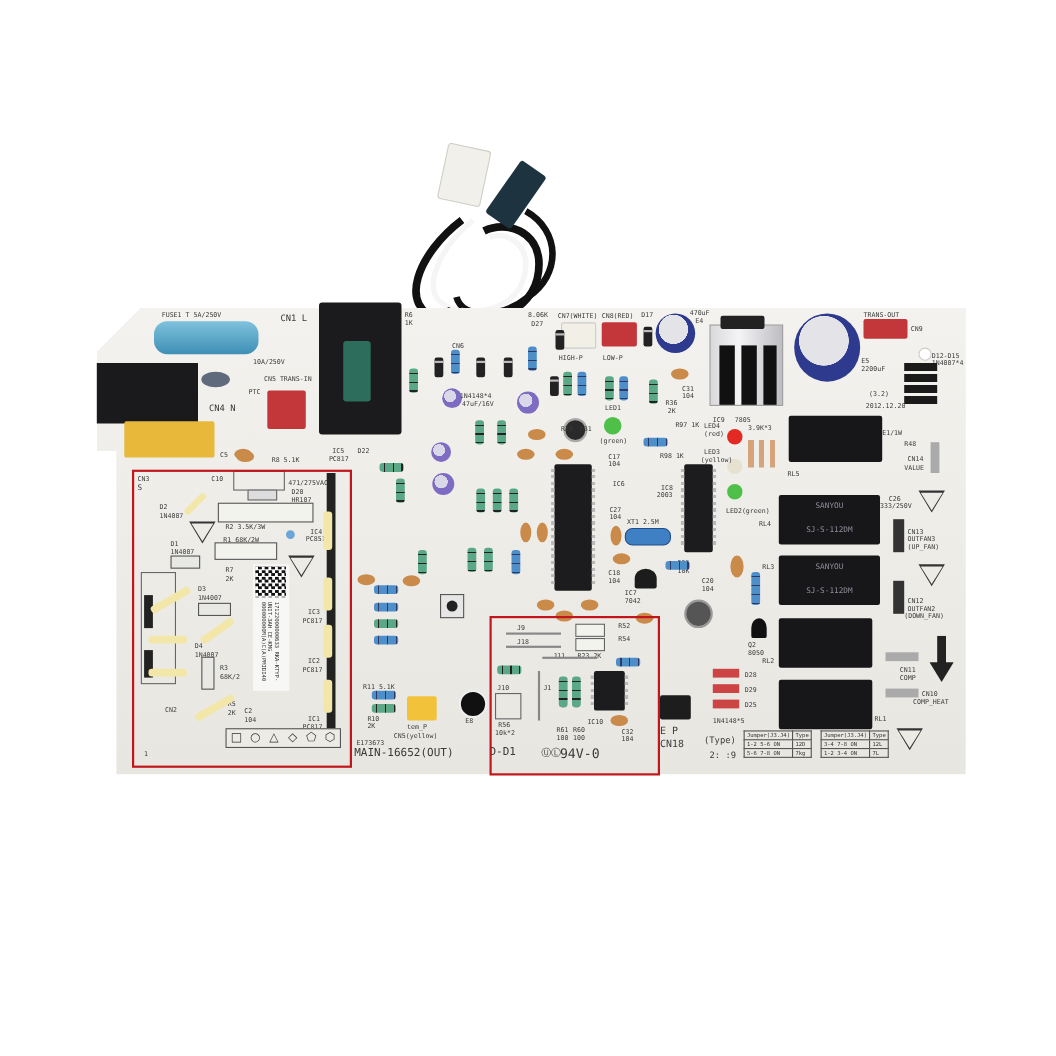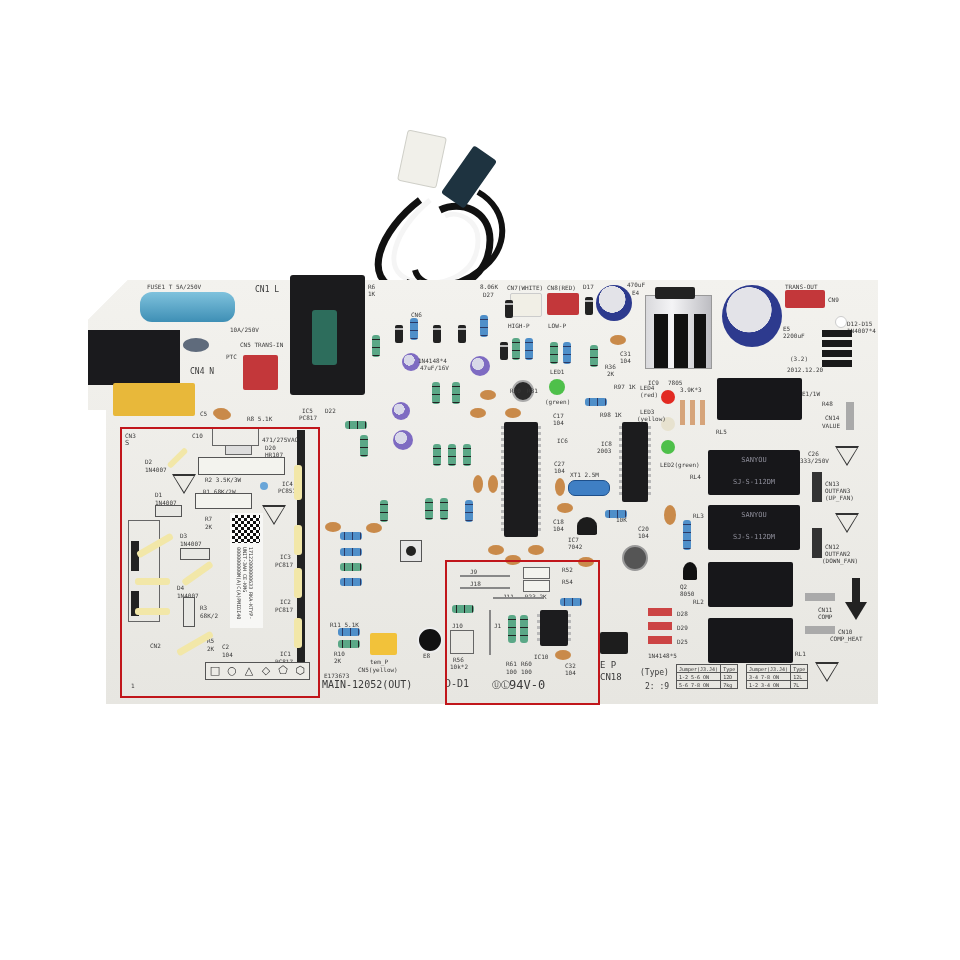--- a/index.html
+++ b/index.html
@@ -290,21 +290,21 @@
   </div>
 <div class="abs" style="left:417px;top:627px;width:22px;height:22px;border-radius:50%;background:#111;border:2px solid #eee"></div>
 <div class="silk" style="left:423px;top:652px">E8</div>
 <div class="conn" style="left:370px;top:633px;width:27px;height:22px;background:#f2c23a"></div>
 <div class="silk" style="left:370px;top:658px">tem_P</div>
 <div class="silk" style="left:358px;top:666px">CN5(yellow)</div>
 <div class="silk" style="left:330px;top:621px">R11 5.1K</div>
 <div class="silk" style="left:334px;top:650px">R10</div>
 <div class="silk" style="left:334px;top:657px">2K</div>
 <div class="silk" style="left:324px;top:672px">E173673</div>
-<div class="silk silk-lg" style="left:322px;top:679px">MAIN-12052(OUT)</div>
+<div class="silk silk-lg" style="left:322px;top:679px">MAIN-16652(OUT)</div>
 
 <div class="silk" style="left:470px;top:568px">J9</div>
 <div class="silk" style="left:470px;top:580px">J18</div>
 <div class="abs" style="left:460px;top:575px;width:50px;height:2px;background:#888"></div>
 <div class="abs" style="left:460px;top:587px;width:50px;height:2px;background:#888"></div>
 <div class="abs" style="left:523px;top:567px;width:25px;height:10px;background:#f3f3ee;border:1px solid #666"></div>
 <div class="abs" style="left:523px;top:580px;width:25px;height:10px;background:#f3f3ee;border:1px solid #666"></div>
 <div class="silk" style="left:562px;top:566px">R52</div>
 <div class="silk" style="left:562px;top:578px">R54</div>
 <div class="silk" style="left:525px;top:593px">R23 2K</div>

